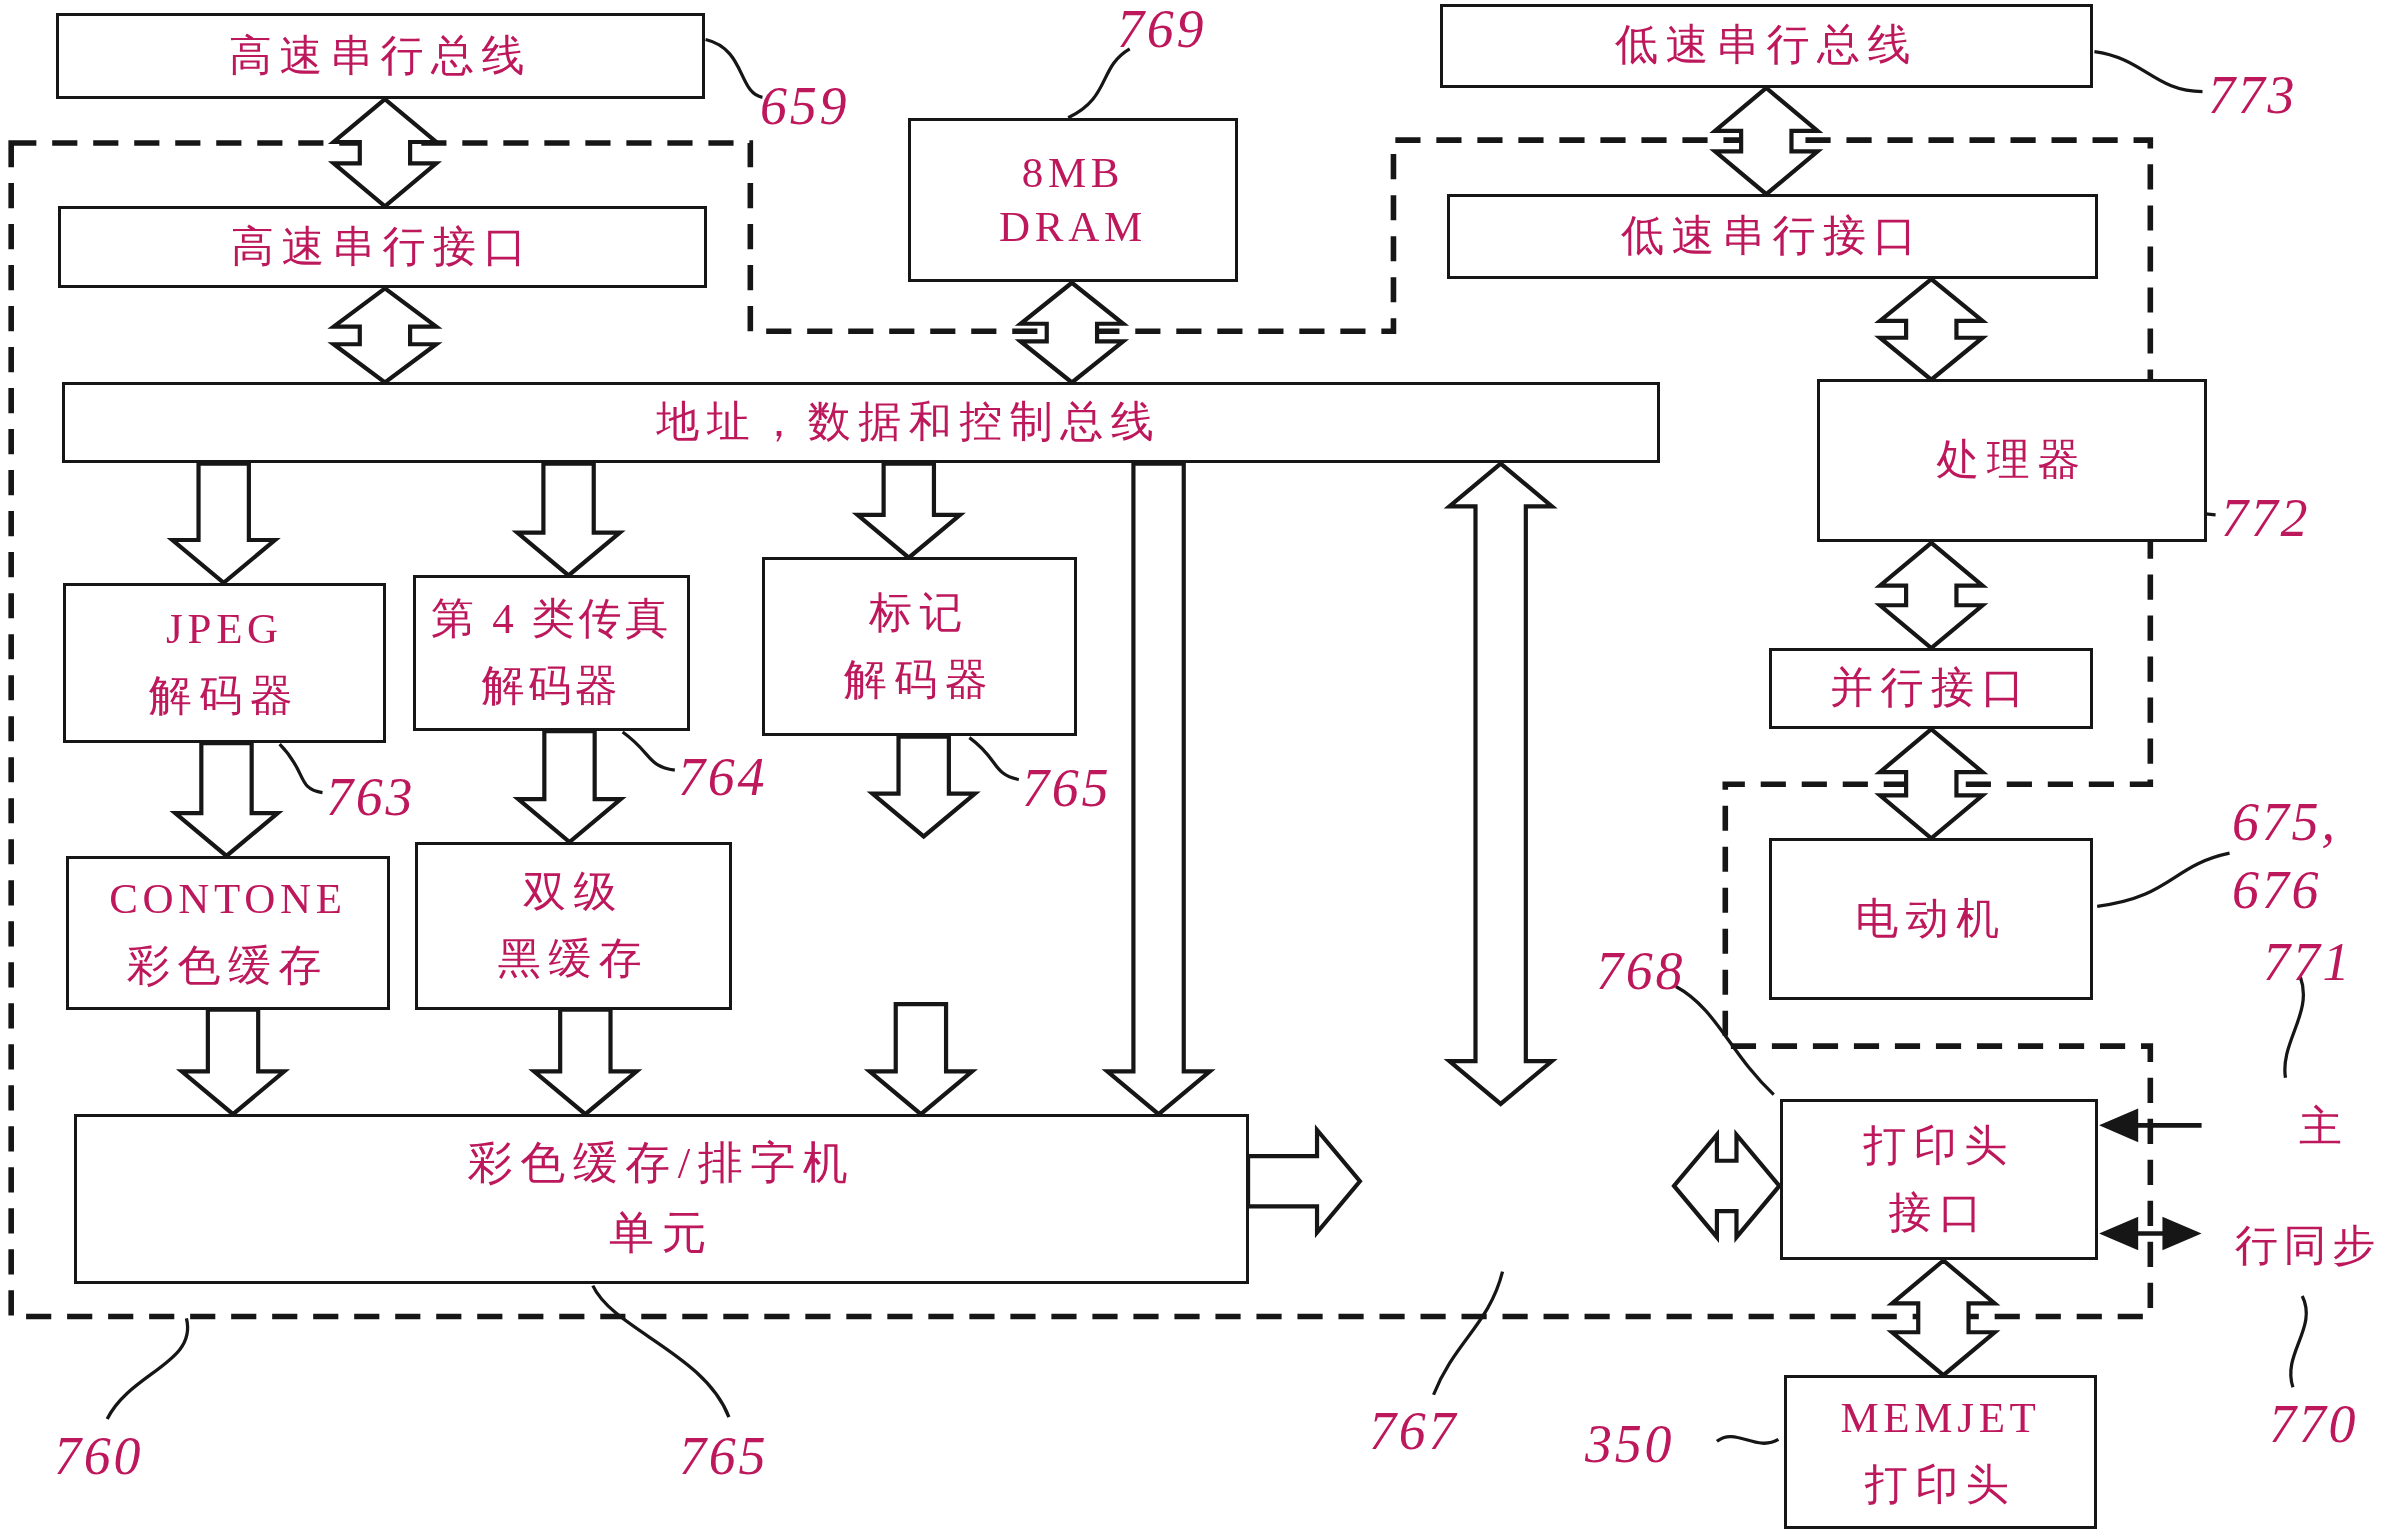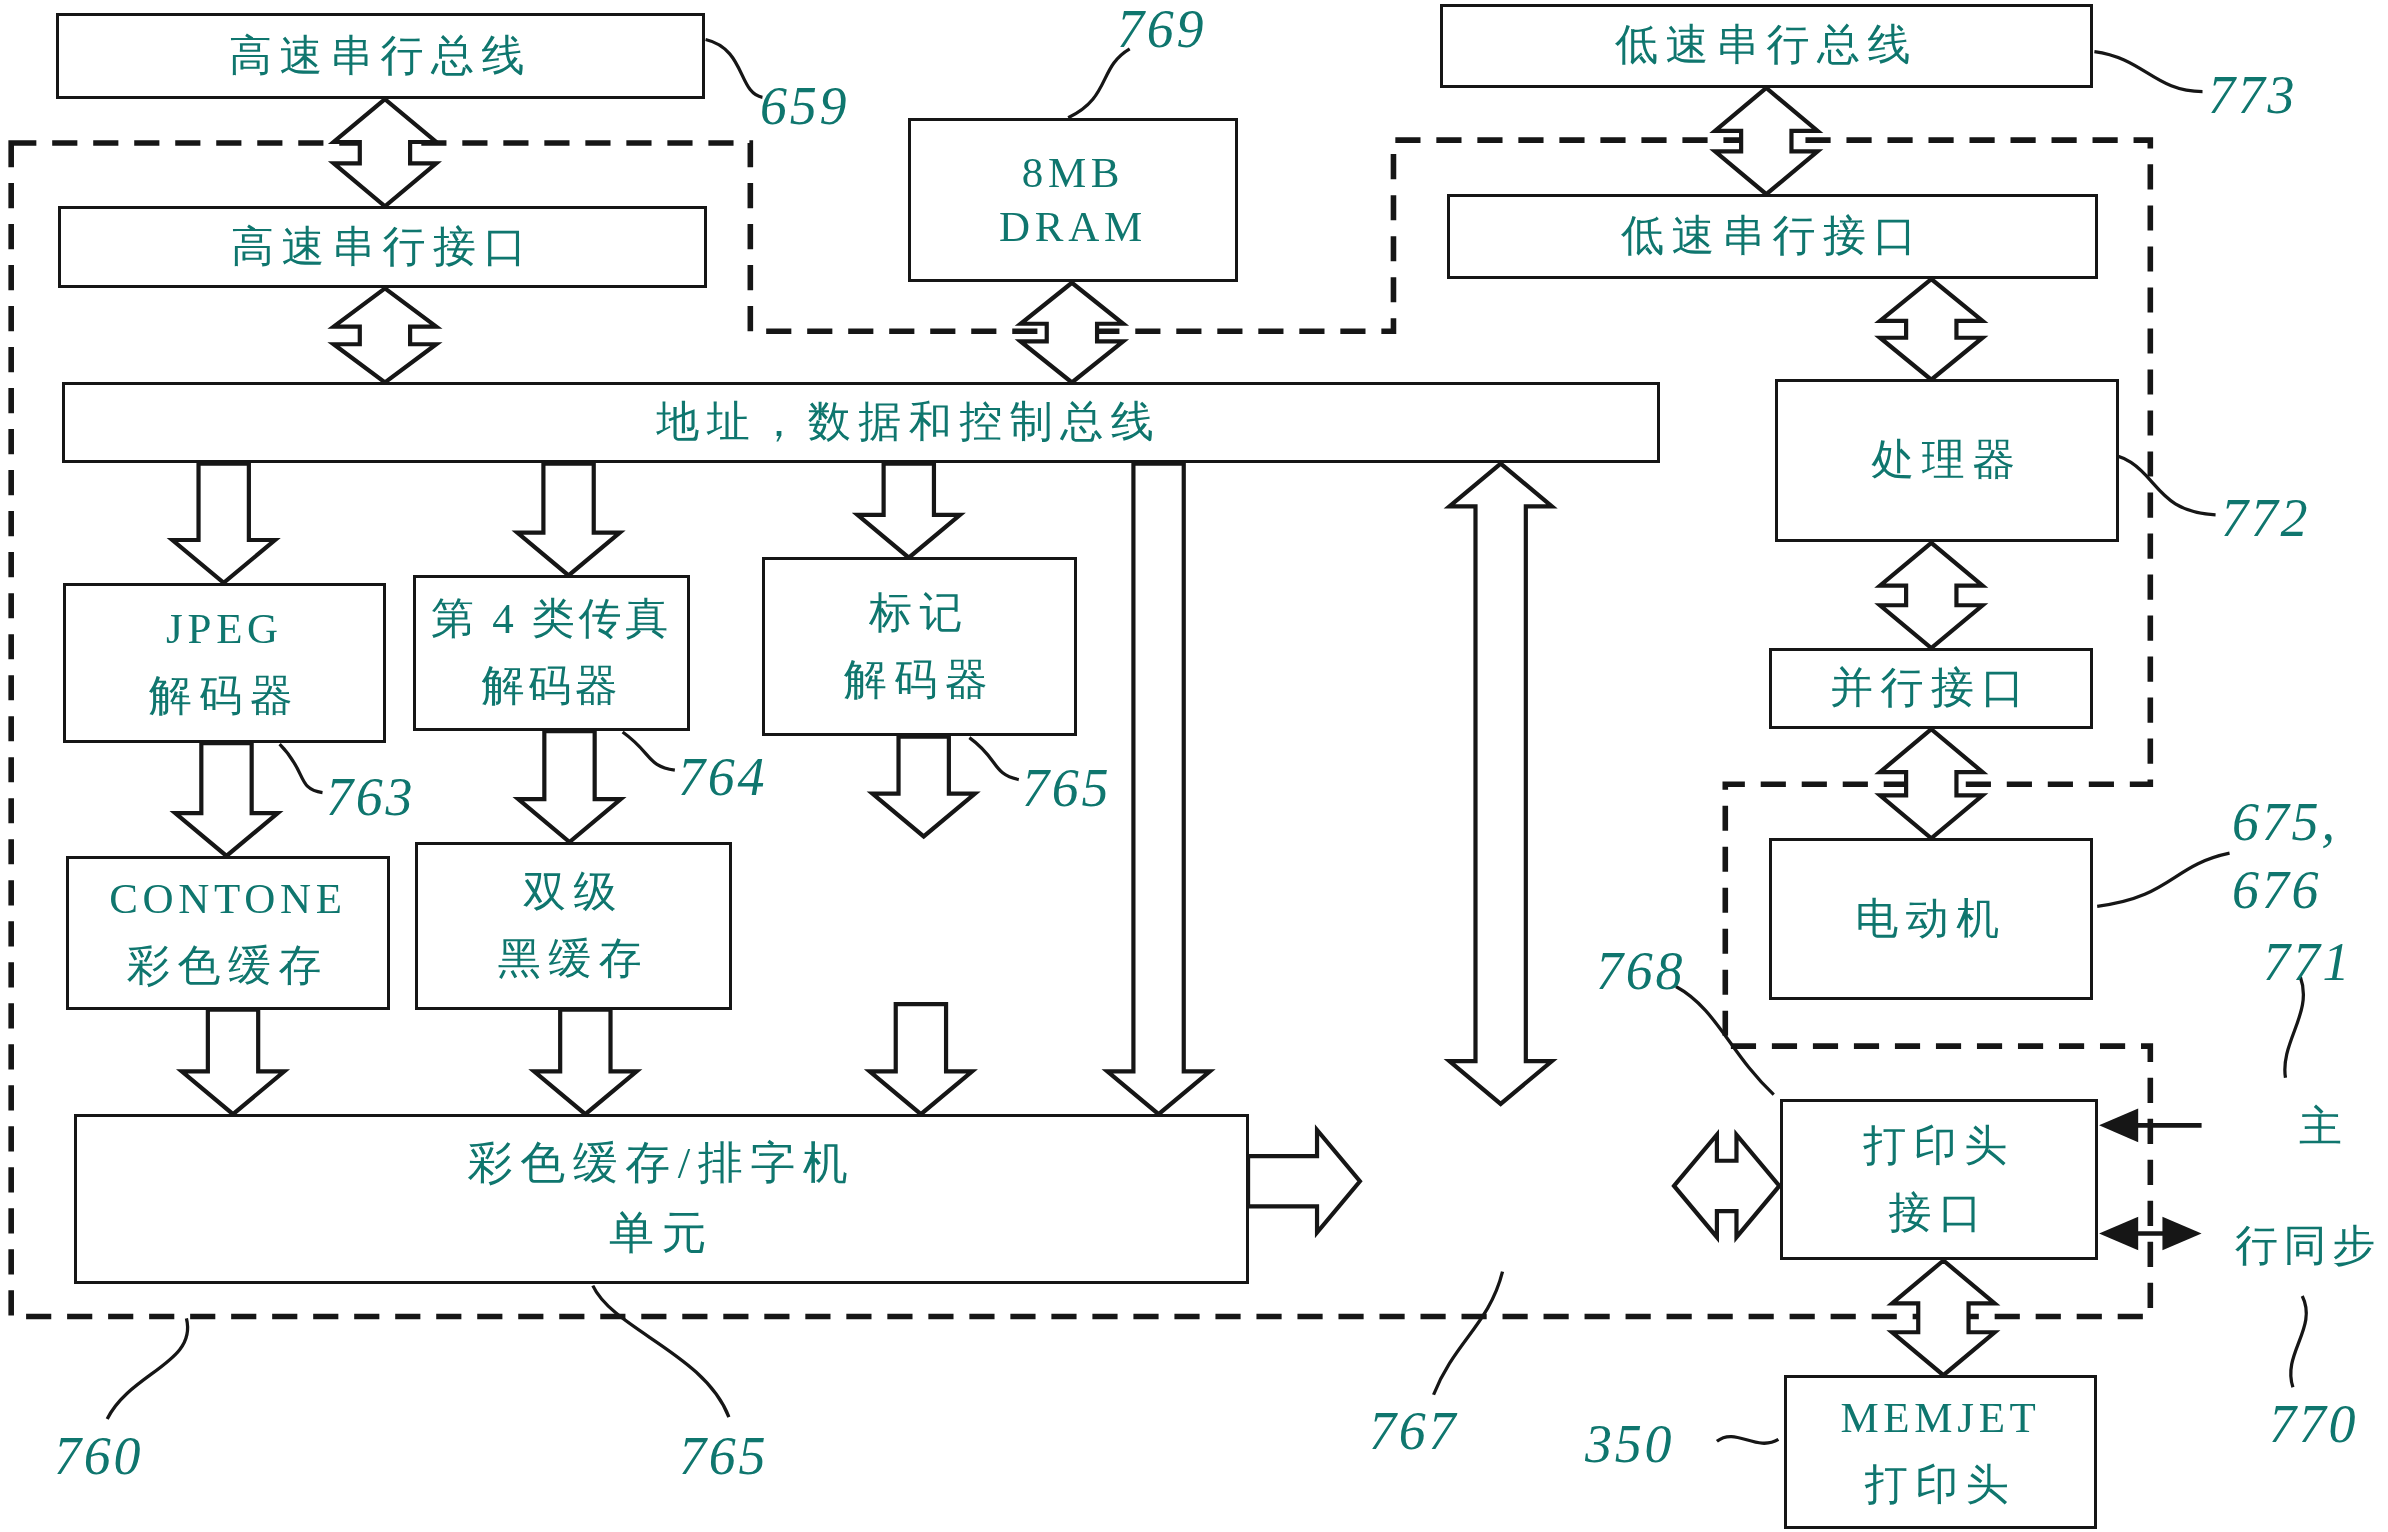--- a/index.html
+++ b/index.html
@@ -1,21 +1,21 @@
 <!DOCTYPE html>
 <html style="font-size:15px"><head>
 <meta charset="utf-8">
 <style>
   html,body{margin:0;padding:0;background:#fff;}
   .canvas{
     position:relative;
     width:2388px;height:1533px;
     background:#fff;
     font-family:"Liberation Serif","DejaVu Serif",serif;
-    color:#0f766e;
+    color:#be185d;
     overflow:hidden;
   }
   .lines{position:absolute;left:0;top:0;width:2388px;height:1533px;}
   .box{
     position:absolute;
     border:3.7px solid #161616;
     background:#fff;
     box-sizing:border-box;
     display:flex;
     flex-direction:column;
@@ -159,21 +159,21 @@
     <span>彩色缓存</span>
   </div>
 
 
   <div class="box" style="left:74px;top:1114px;width:1175px;height:170px;font-size:45px">
     <span>彩色缓存/排字机</span>
     <span>单元</span>
   </div>
 
 
-  <div class="box" style="left:1775px;top:379px;width:344px;height:163px">
+  <div class="box" style="left:1817px;top:379px;width:390px;height:163px">
     <span>处理器</span>
   </div>
 
   <div class="box" style="left:1769px;top:648px;width:324px;height:81px">
     <span>并行接口</span>
   </div>
 
   <div class="box" style="left:1769px;top:838px;width:324px;height:162px">
     <span>电动机</span>
   </div>

